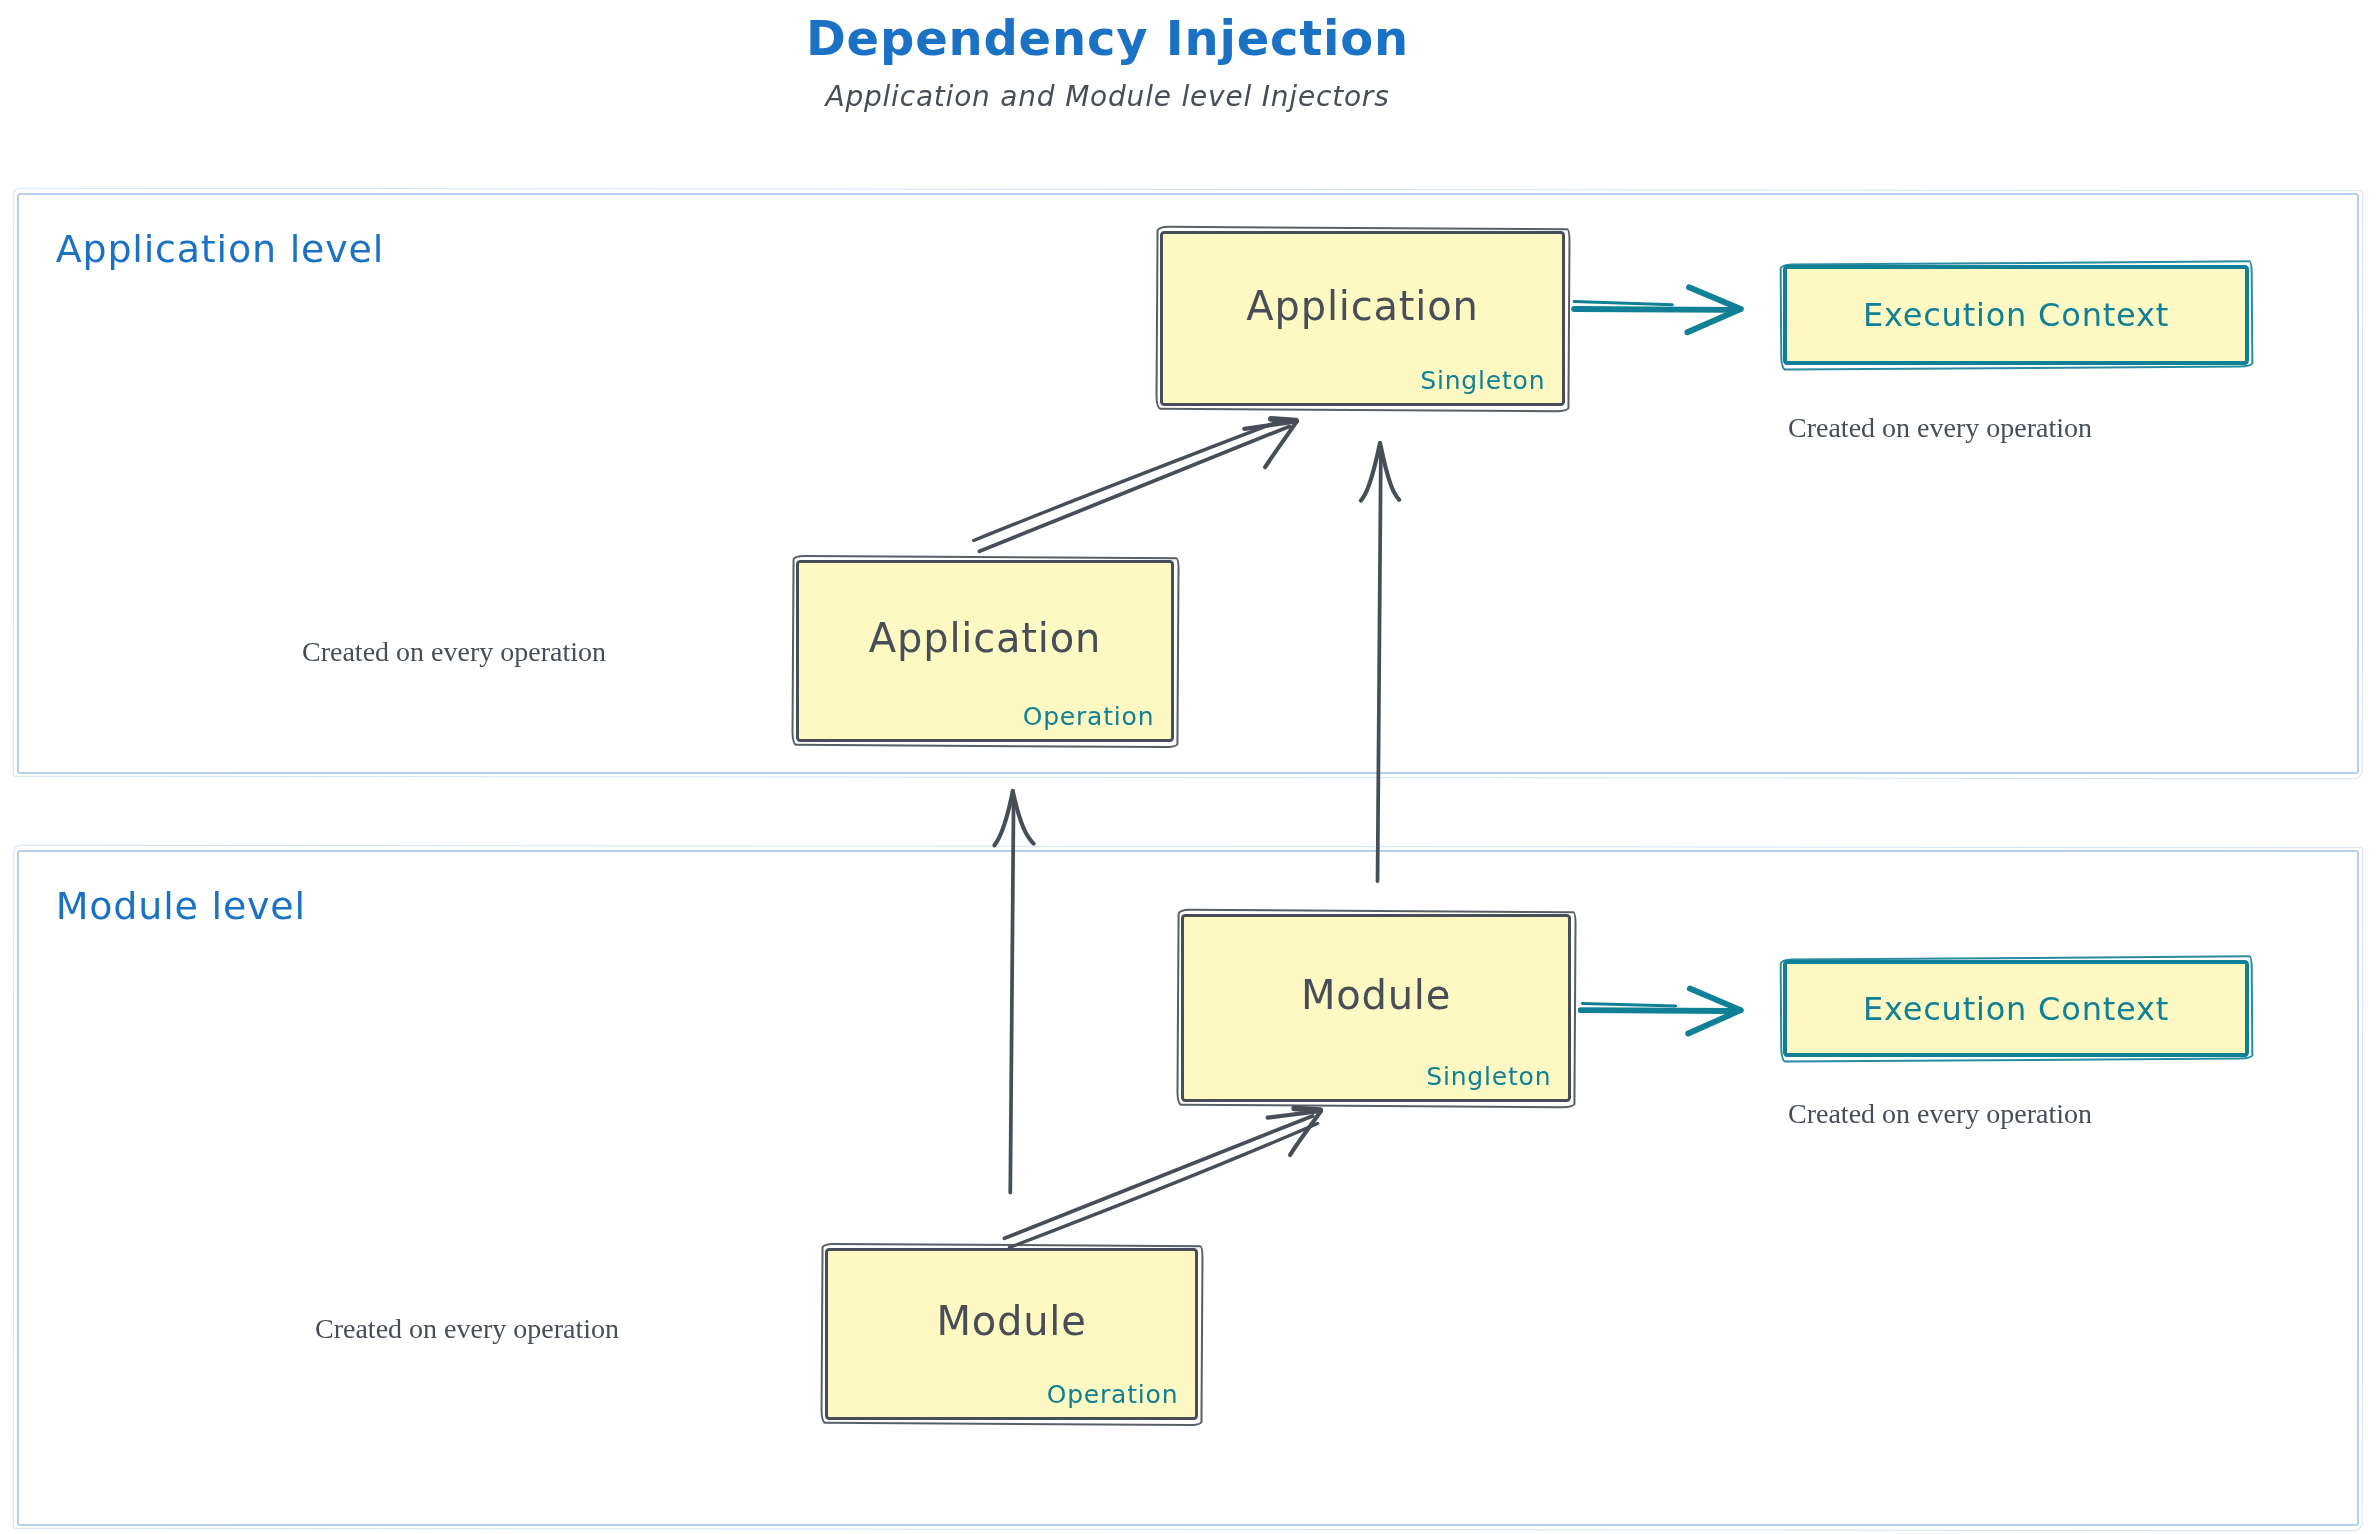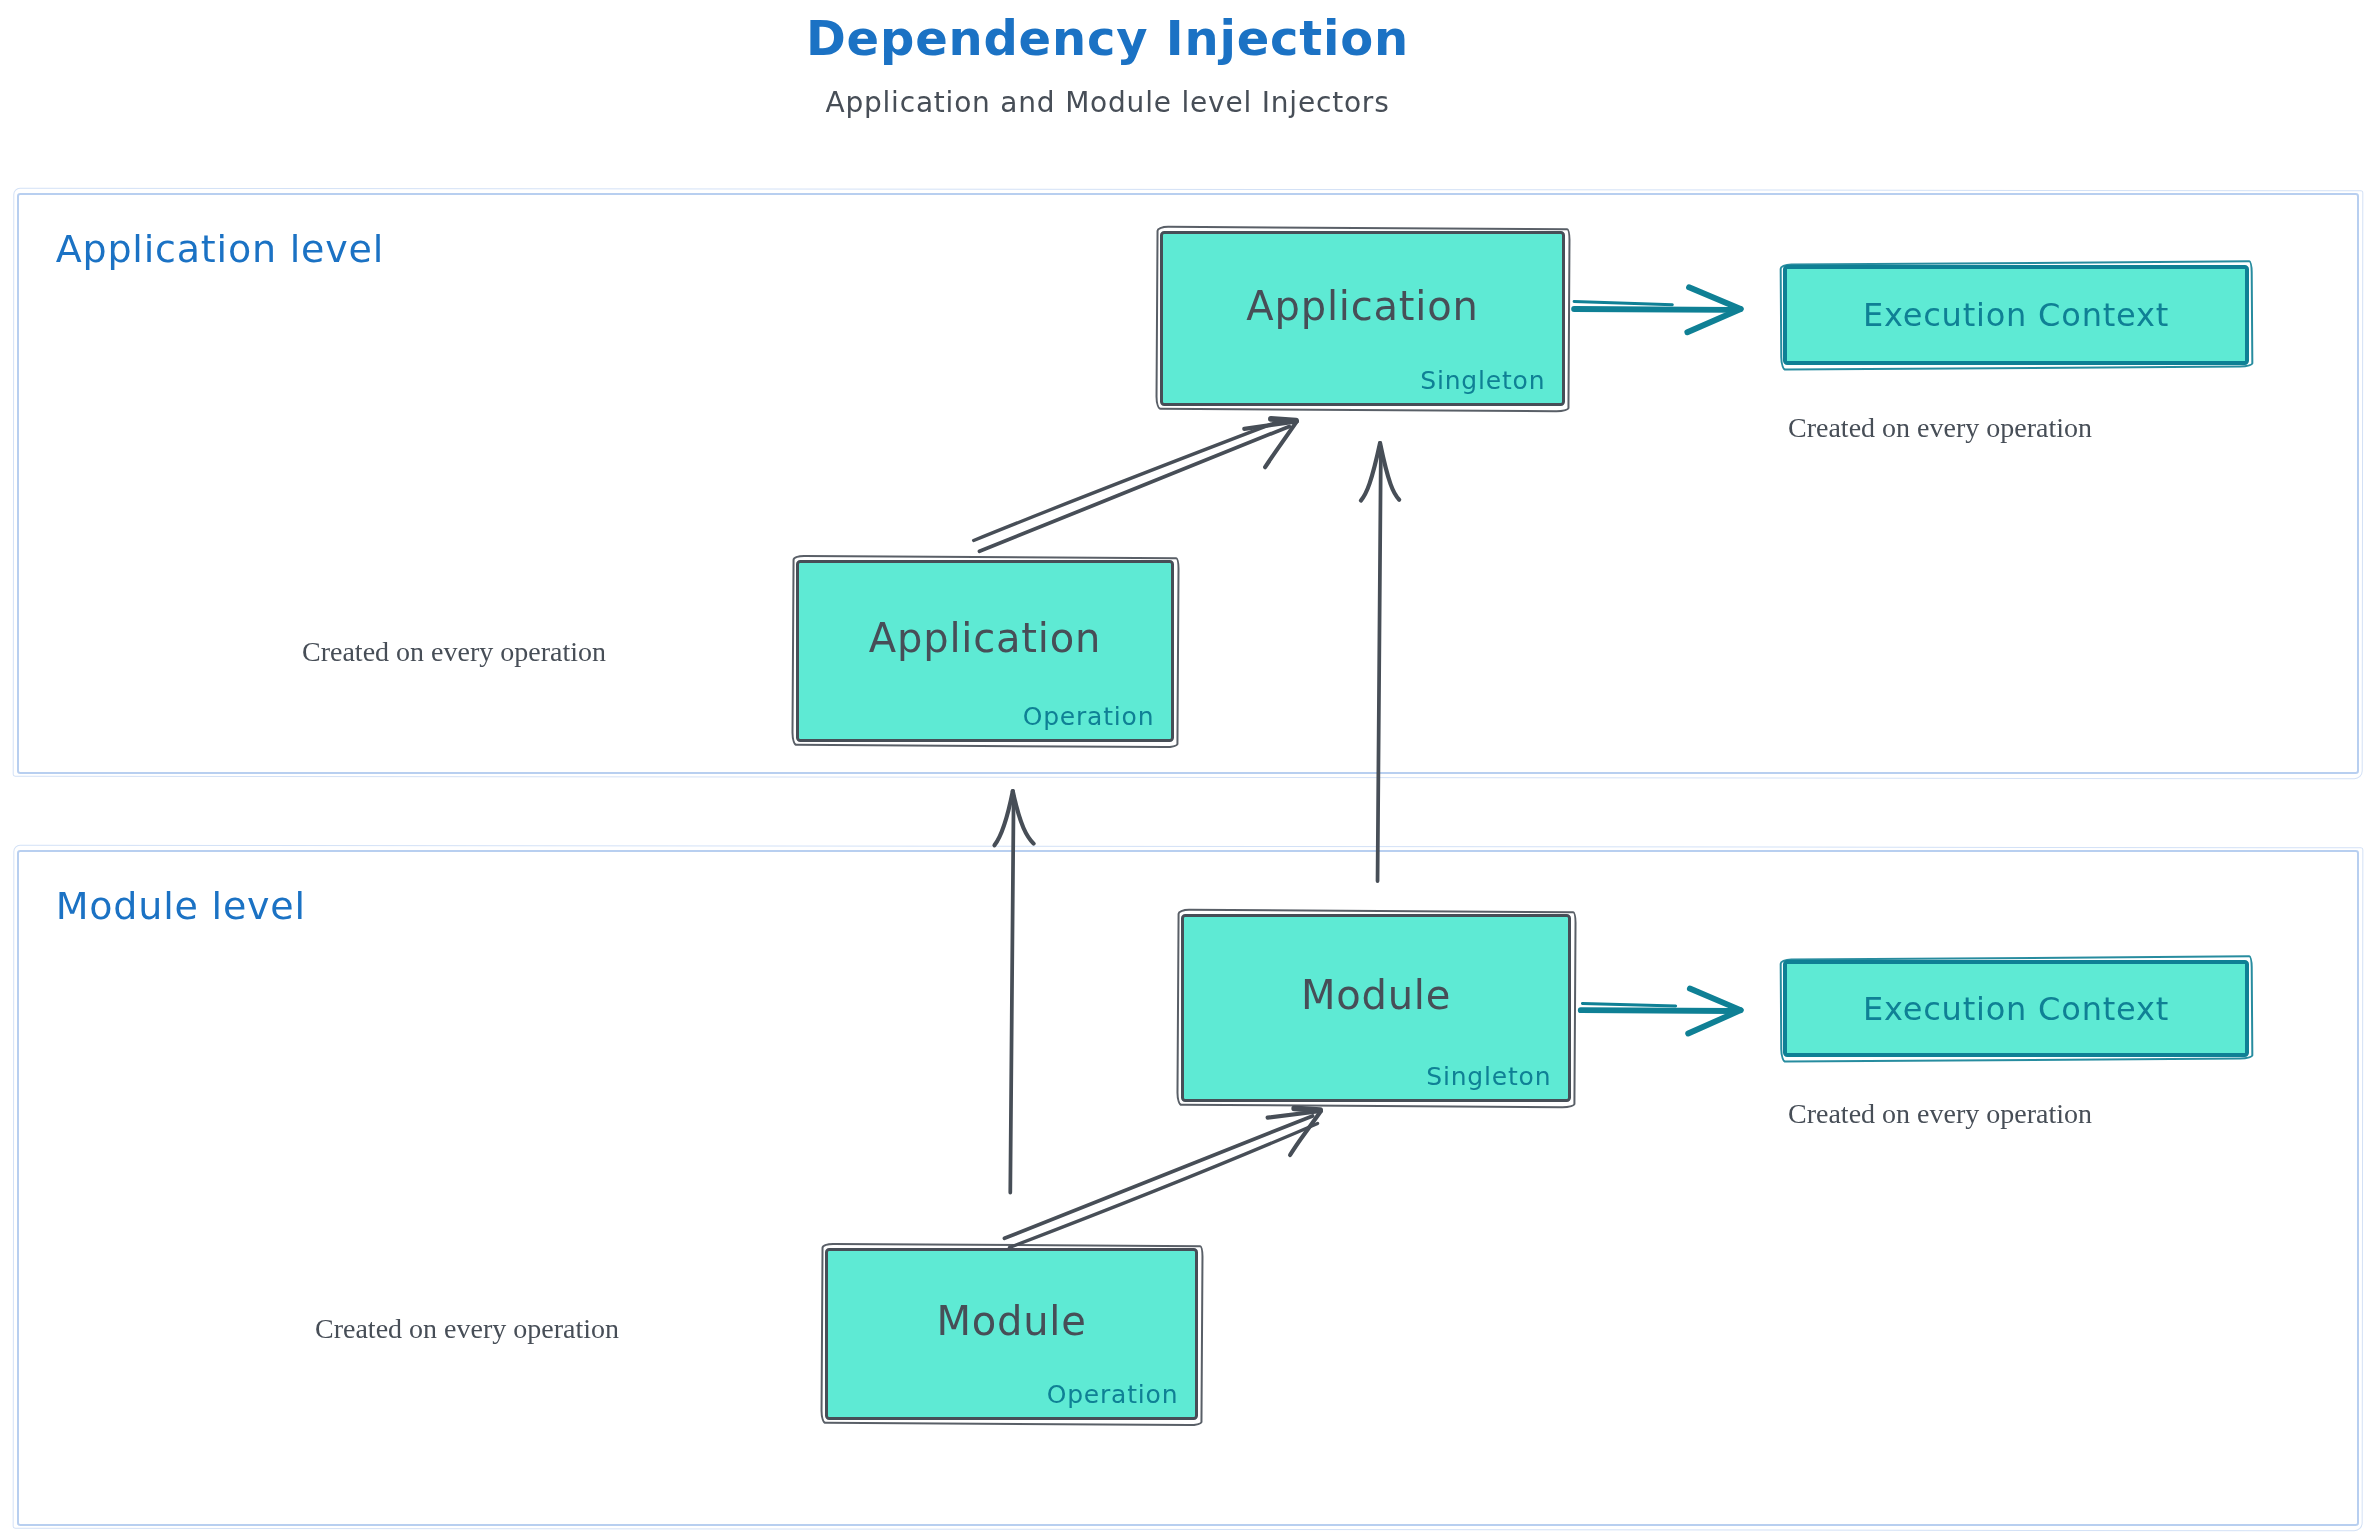--- a/index.html
+++ b/index.html
@@ -23,22 +23,22 @@
   
   .title-block{
     position:absolute;left:691px;top:11.7px;width:833px;
     text-align:center;
   }
   .main-title{
     font-size:48px;font-weight:700;color:var(--blue);
     letter-spacing:0.8px;line-height:1.1;
   }
   .sub-title{
-    margin-top:22px;
-    font-size:28px;color:var(--dark);letter-spacing:0.8px;
+    margin-top:16px;
+    font-size:28px;color:var(--dark);letter-spacing:0.8px;font-style:italic;
   }
 
   
   .level-section{
     position:absolute;
     border:2.5px solid var(--frame);
     border-radius:3.3px;
     background:transparent;
   }
   .level-section::after{
@@ -52,21 +52,21 @@
   #section-module{left:16.7px;top:821px;width:2342px;height:676px;margin-top:29px;}
   .level-label{
     position:absolute;left:37px;top:32px;
     font-size:38px;color:var(--blue);letter-spacing:0.8px;font-weight:400;
     white-space:nowrap;
   }
 
   
   .sketch-box{
     position:absolute;
-    background:#5eead4;
+    background:#fef9c3;
     border:3.3px solid var(--dark);
     border-radius:4.2px;
     z-index:10;
     display:flex;align-items:center;justify-content:center;
   }
   .sketch-box::after{
     content:"";position:absolute;inset:-7.5px;
     border:2.1px solid var(--dark);
     border-radius:11.7px 3.3px 13.3px 5px / 5px 11.7px 4.2px 13.3px;
     transform:rotate(.35deg);

